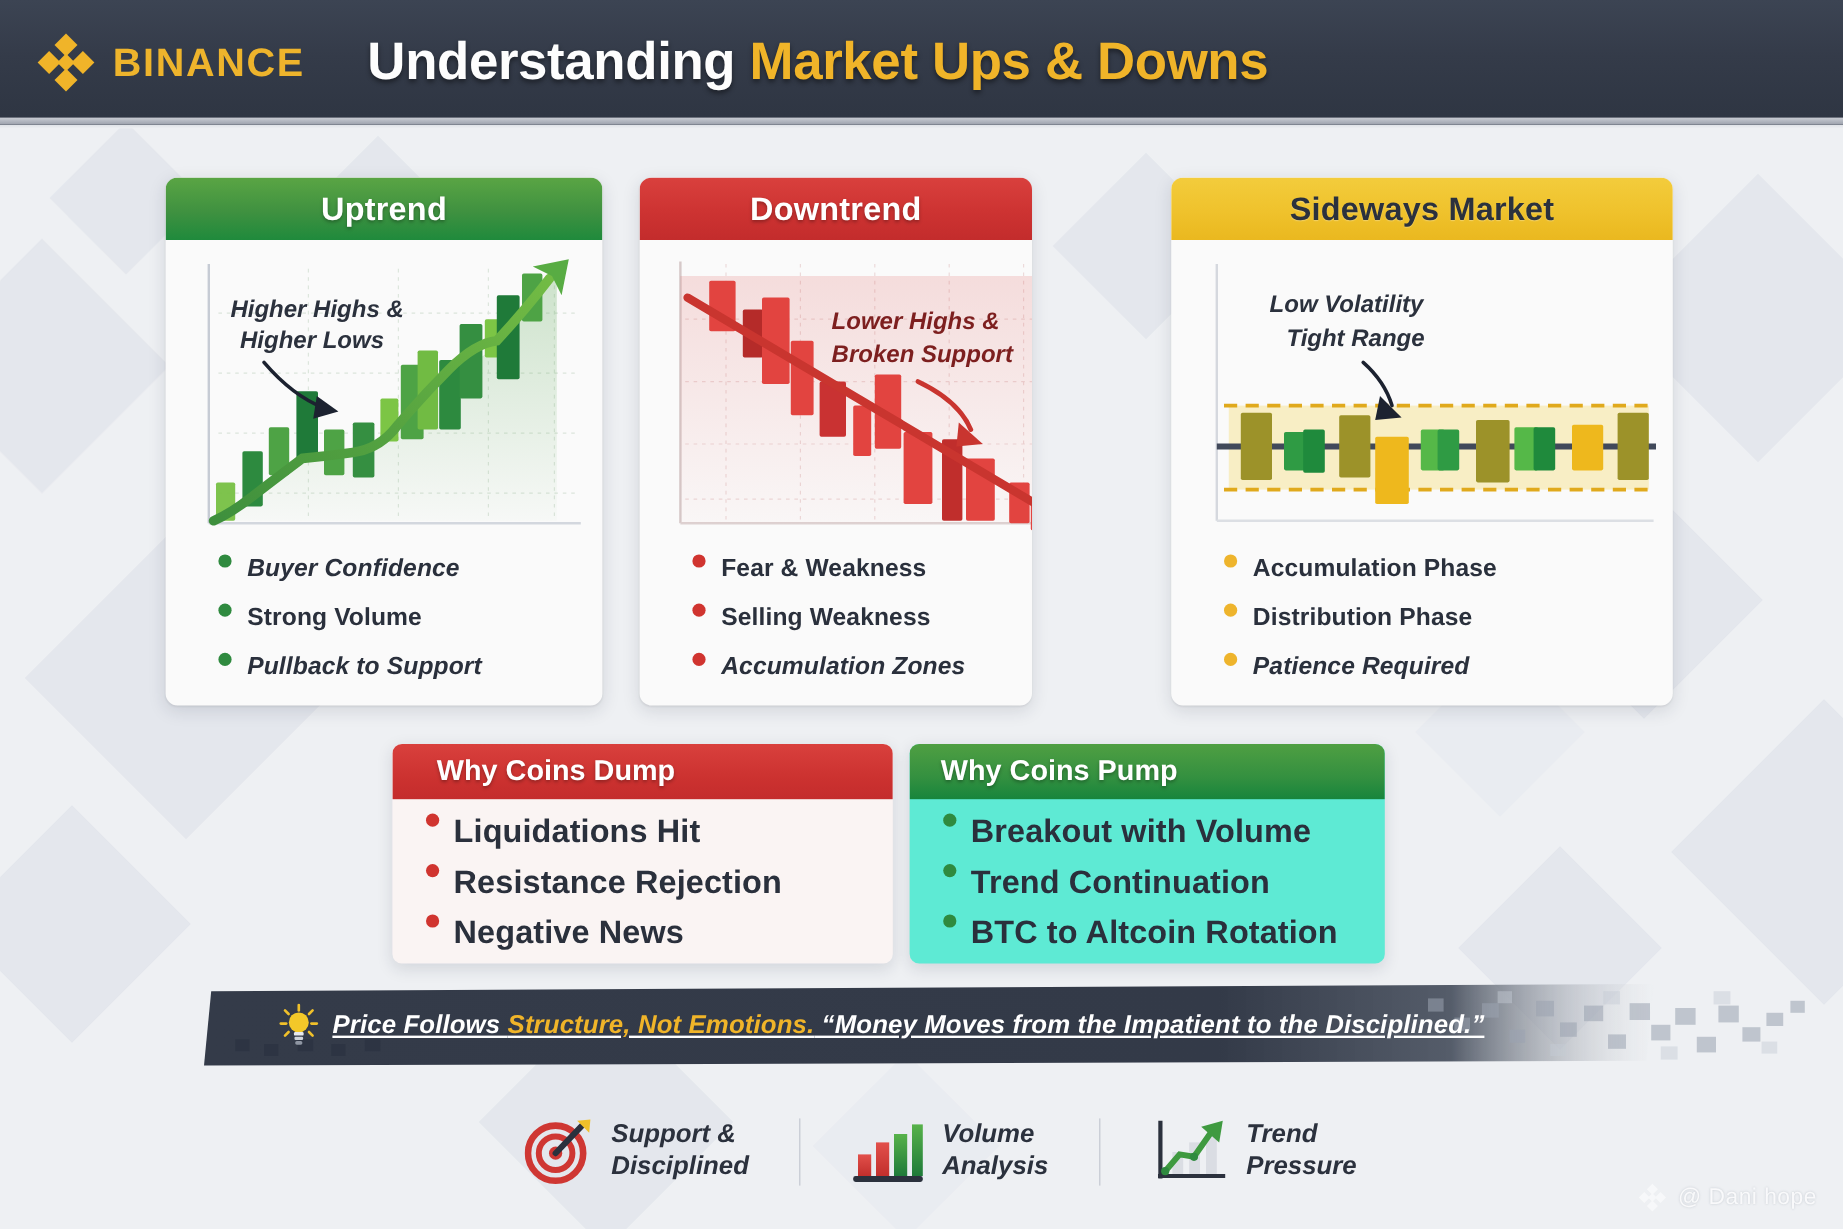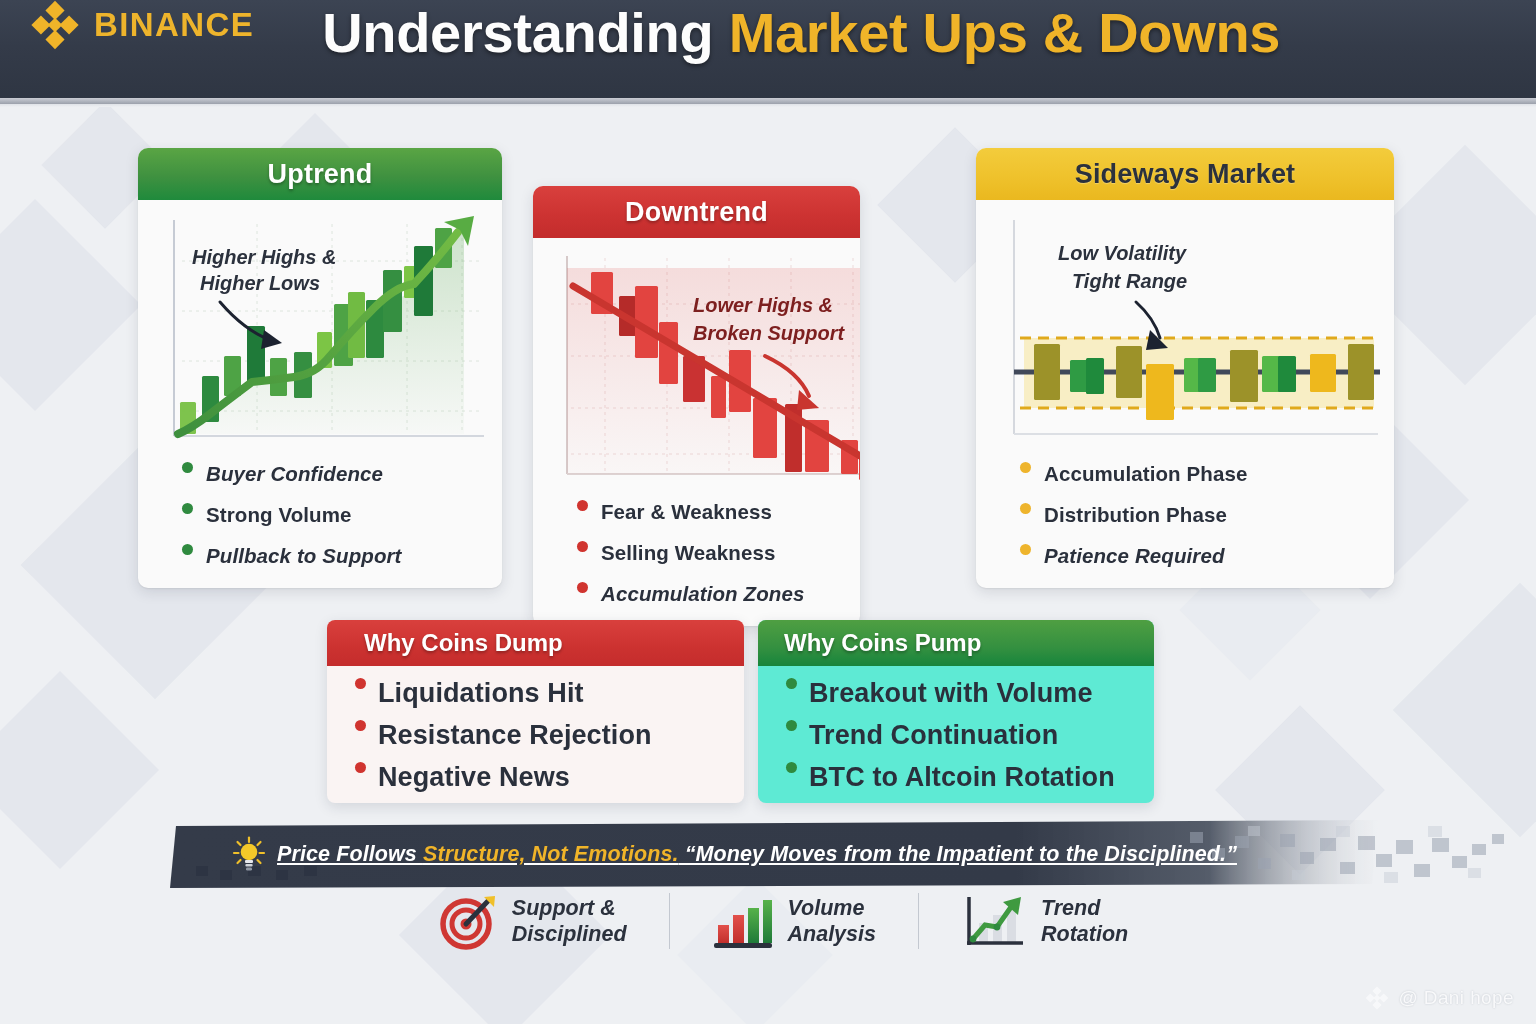--- a/index.html
+++ b/index.html
@@ -18,44 +18,44 @@
   .header {
     position: absolute; left:0; top:0; width:1536px; height:104px;
     background: linear-gradient(180deg,#3c4453 0%, #343b49 45%, #2e3542 100%);
     z-index: 5;
     overflow: hidden;
   }
   .header:after{
     content:""; position:absolute; left:0; right:0; bottom:0; height:6px;
     background: linear-gradient(180deg,#c9ccd3,#b7bbc4 40%, #9ba0ab);
   }
-  .hdr-inner { position:absolute; left:30px; top:0; height:104px; display:flex; align-items:flex-start; gap:16px; }
+  .hdr-inner { position:absolute; left:30px; top:0; height:104px; display:flex; align-items:center; gap:0; }
   .logo-wrap { display:flex; align-items:center; gap:14px; }
   .binance-word {
     font-size: 33px; font-weight: 700; letter-spacing: 1.4px;
     color:#eeb42c; font-family:"Liberation Sans", sans-serif;
   }
   .title {
     margin-left: 52px;
-    font-size: 56px; font-weight:700; color:#fdfdfd; white-space:nowrap;
+    font-size: 44px; font-weight:700; color:#fdfdfd; white-space:nowrap;
     letter-spacing:-0.3px;
     text-shadow: 0 2px 4px rgba(0,0,0,.45);
   }
   .title .accent { color:#f0b429; }
 
   
   .cards { position:absolute; left:0; top:148px; width:1536px; z-index:3; }
   .card {
     position:absolute; top:0;
     background:#fafafa; border-radius:10px;
     box-shadow: 0 4px 14px rgba(30,40,60,.13), 0 1px 2px rgba(0,0,0,.07);
     overflow:hidden;
   }
   .card.c1 { left:138px; width:364px; height:440px; }
-  .card.c2 { left:533px; width:327px; height:440px;margin-top:38px; }
+  .card.c2 { left:533px; width:327px; height:440px; }
   .card.c3 { left:976px; width:418px; height:440px; }
 
   .card-head {
     height:52px; display:flex; align-items:center; justify-content:center;
     font-size:27px; font-weight:700; letter-spacing:.2px;
   }
   .card-head.green { background:linear-gradient(180deg,#5aa544 0%,#3f9140 55%,#1f8a3c 100%); color:#fff;
     text-shadow:0 2px 3px rgba(0,0,0,.3); }
   .card-head.red { background:linear-gradient(180deg,#d9403d 0%,#cd3332 55%,#c32c2c 100%); color:#fff;
     text-shadow:0 2px 3px rgba(0,0,0,.3); }
@@ -97,21 +97,21 @@
   .banner-content {
     position:absolute; left:232px; top:835px; height:38px;
     display:flex; align-items:center; gap:11px; z-index:6;
     white-space:nowrap;
   }
   .banner-text { font-size:21.5px; font-weight:700; font-style:italic; color:#fff; letter-spacing:.1px;text-decoration:underline; }
   .banner-text .hl { color:#f0b429; }
 
   
   .footer { position:absolute; left:0; top:893px; width:1536px; height:95px; z-index:3;
-    display:flex; align-items:flex-start; justify-content:center; gap:0;padding-left:32px; }
+    display:flex; align-items:flex-end; justify-content:center; gap:0;padding-left:32px; }
   .feat { display:flex; align-items:center; gap:14px; }
   .feat-label { font-size:21.5px; font-weight:700; font-style:italic; color:#2b313d; line-height:1.2; }
   .vdiv { width:1px; height:56px; background:#c3c8d0; margin:0 42px; }
 
   
   .watermark { position:absolute; right:22px; bottom:14px; z-index:7;
     display:flex; align-items:center; gap:9px; opacity:.62; }
   .wm-text { font-size:19px; color:#fff; letter-spacing:.4px; text-shadow:0 0 2px rgba(120,130,145,.6);}
   
   .page-sep { position:absolute; left:0; top:104px; width:1536px; height:3px;
@@ -508,21 +508,21 @@
       <rect x="46" y="16" width="9" height="34" fill="#dadde3"></rect>
       <line x1="8" y1="4" x2="8" y2="52" stroke="#2b313d" stroke-width="3.5"></line>
       <line x1="6" y1="50" x2="62" y2="50" stroke="#2b313d" stroke-width="3.5"></line>
       <polyline points="12,46 24,32 36,34 50,14" fill="none" stroke="#3f9a40" stroke-width="5" stroke-linecap="round"></polyline>
       <circle cx="12" cy="46" r="3.4" fill="#2f8a3f"></circle>
       <circle cx="36" cy="34" r="3.4" fill="#2f8a3f"></circle>
       <path d="M42 9 L60 4 L57 22 Z" fill="#3f9a40"></path>
     </svg>
     <div class="feat-label">
       <div>Trend</div>
-      <div>Rotation</div>
+      <div>Pressure</div>
     </div>
   </div>
 </div>
 
 <div class="watermark">
   <svg width="24" height="24" viewBox="0 0 48 48">
     <g fill="#ffffff" opacity=".9">
       <rect x="17.5" y="3.5" width="13" height="13" transform="rotate(45 24 10)"></rect>
       <rect x="4" y="17.5" width="13" height="13" transform="rotate(45 10.5 24)"></rect>
       <rect x="31" y="17.5" width="13" height="13" transform="rotate(45 37.5 24)"></rect>

